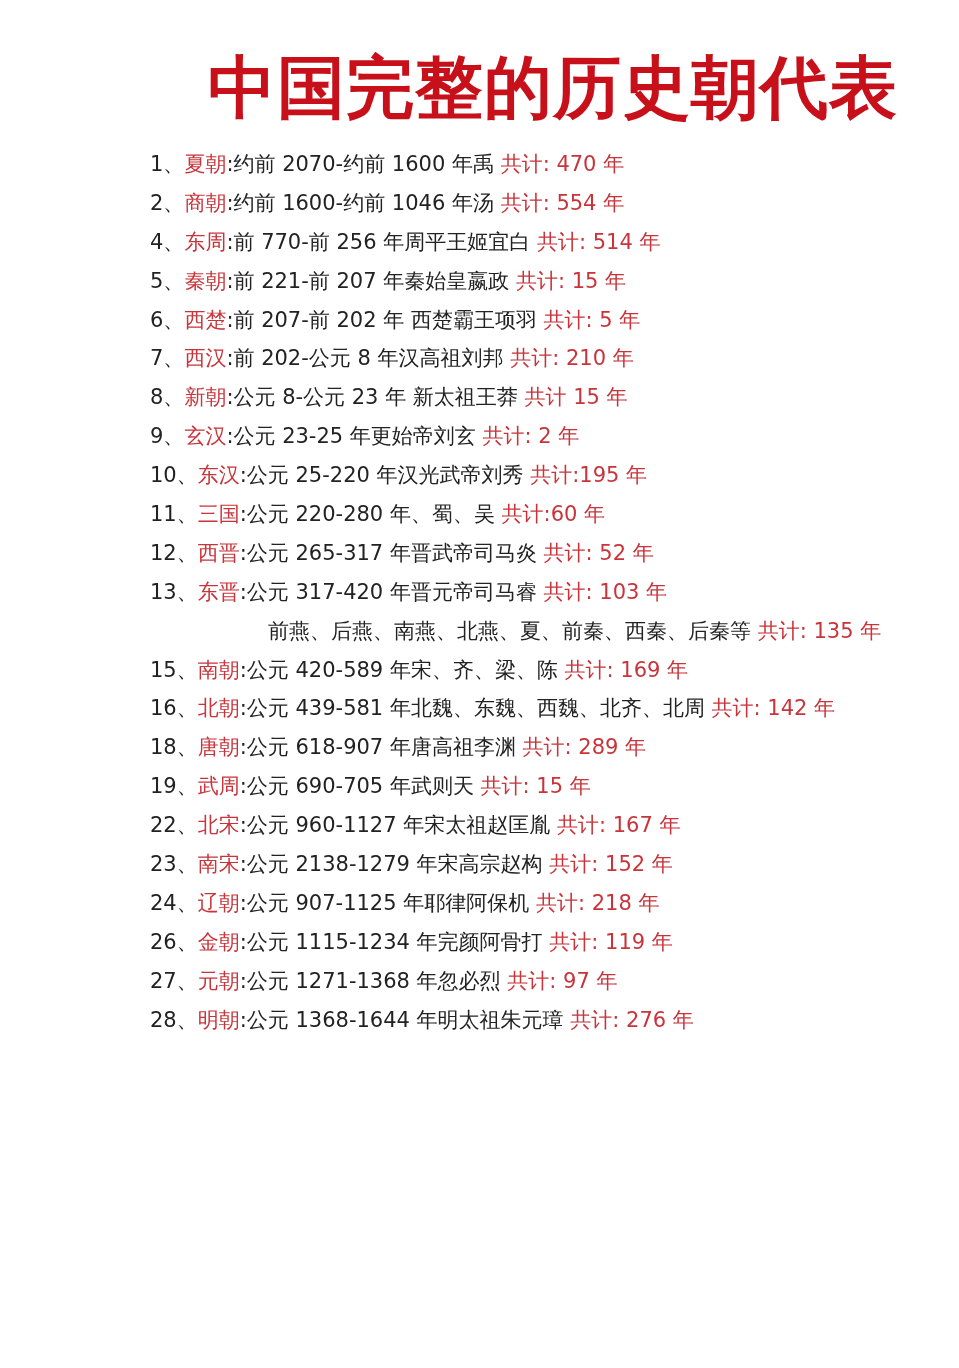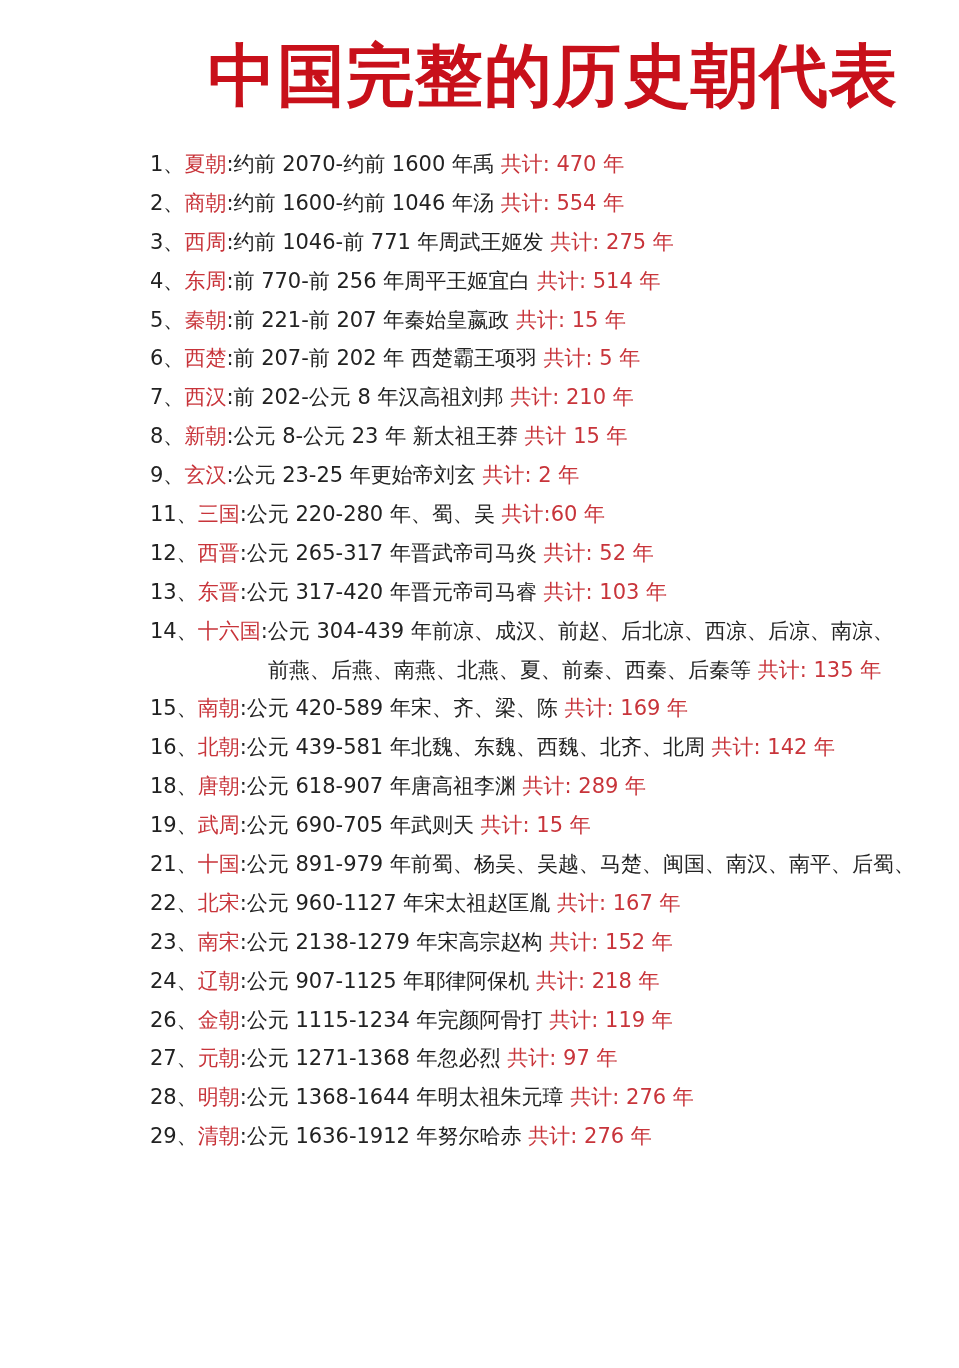--- a/index.html
+++ b/index.html
@@ -2,21 +2,21 @@
 <html><head>
   <meta charset="utf-8">
   <style>
     html, body { margin: 0; padding: 0; background: #ffffff; }
     body {
       width: 959px; height: 1368px; position: relative; overflow: hidden;
       font-family: "DejaVu Sans", "Liberation Sans", sans-serif;
       color: #222222;
     }
     .title {
-      position: absolute; left: 208px; top: 36px; width: 690px; height: 80px;
+      position: absolute; left: 208px; top: 48px; width: 690px; height: 80px;
       font-size: 68px; font-weight: bold; color: #c8101a;
       letter-spacing: 1px; line-height: 80px; white-space: nowrap;
       transform: scaleX(1.0);
     }
     .list { position: absolute; left: 150px; top: 145px; width: 800px; }
     .row {
       height: 38.9px; line-height: 38.9px; font-size: 21px; white-space: nowrap;
     }
     .row.cont { padding-left: 0; }
     .num { color: #222222; }
@@ -26,41 +26,38 @@
   </style>
 </head>
 <body>
 
 <div class="title">中国完整的历史朝代表</div>
 
 <div class="list">
 
   <div class="row"><span class="num">1、</span><span class="name">夏朝</span><span class="desc">:约前 2070-约前 1600 年禹 </span><span class="total">共计: 470 年</span></div>
   <div class="row"><span class="num">2、</span><span class="name">商朝</span><span class="desc">:约前 1600-约前 1046 年汤 </span><span class="total">共计: 554 年</span></div>
-  <div class="row"><span class="num">3、</span><span class="name">西周</span><span class="desc">:约前 1046-前 771 年周武王姬发 </span><span class="total">共计: 275 年</span></div>
   <div class="row"><span class="num">4、</span><span class="name">东周</span><span class="desc">:前 770-前 256 年周平王姬宜白 </span><span class="total">共计: 514 年</span></div>
   <div class="row"><span class="num">5、</span><span class="name">秦朝</span><span class="desc">:前 221-前 207 年秦始皇嬴政 </span><span class="total">共计: 15 年</span></div>
   <div class="row"><span class="num">6、</span><span class="name">西楚</span><span class="desc">:前 207-前 202 年 西楚霸王项羽 </span><span class="total">共计: 5 年</span></div>
   <div class="row"><span class="num">7、</span><span class="name">西汉</span><span class="desc">:前 202-公元 8 年汉高祖刘邦 </span><span class="total">共计: 210 年</span></div>
   <div class="row"><span class="num">8、</span><span class="name">新朝</span><span class="desc">:公元 8-公元 23 年 新太祖王莽 </span><span class="total">共计 15 年</span></div>
   <div class="row"><span class="num">9、</span><span class="name">玄汉</span><span class="desc">:公元 23-25 年更始帝刘玄 </span><span class="total">共计: 2 年</span></div>
+  <div class="row"><span class="num">10、</span><span class="name">东汉</span><span class="desc">:公元 25-220 年汉光武帝刘秀 </span><span class="total">共计:195 年</span></div>
   <div class="row"><span class="num">11、</span><span class="name">三国</span><span class="desc">:公元 220-280 年、蜀、吴 </span><span class="total">共计:60 年</span></div>
   <div class="row"><span class="num">12、</span><span class="name">西晋</span><span class="desc">:公元 265-317 年晋武帝司马炎 </span><span class="total">共计: 52 年</span></div>
   <div class="row"><span class="num">13、</span><span class="name">东晋</span><span class="desc">:公元 317-420 年晋元帝司马睿 </span><span class="total">共计: 103 年</span></div>
 
-  <div class="row"><span class="num">14、</span><span class="name">十六国</span><span class="desc">:公元 304-439 年前凉、成汉、前赵、后北凉、西凉、后凉、南凉、</span></div>
   <div class="row cont" style="padding-left:118px"><span class="desc">前燕、后燕、南燕、北燕、夏、前秦、西秦、后秦等 </span><span class="total">共计: 135 年</span></div>
 
   <div class="row"><span class="num">15、</span><span class="name">南朝</span><span class="desc">:公元 420-589 年宋、齐、梁、陈 </span><span class="total">共计: 169 年</span></div>
   <div class="row"><span class="num">16、</span><span class="name">北朝</span><span class="desc">:公元 439-581 年北魏、东魏、西魏、北齐、北周 </span><span class="total">共计: 142 年</span></div>
   <div class="row"><span class="num">18、</span><span class="name">唐朝</span><span class="desc">:公元 618-907 年唐高祖李渊 </span><span class="total">共计: 289 年</span></div>
   <div class="row"><span class="num">19、</span><span class="name">武周</span><span class="desc">:公元 690-705 年武则天 </span><span class="total">共计: 15 年</span></div>
 
-  <div class="row"><span class="num">21、</span><span class="name">十国</span><span class="desc">:公元 891-979 年前蜀、杨吴、吴越、马楚、闽国、南汉、南平、后蜀、</span></div>
 
   <div class="row"><span class="num">22、</span><span class="name">北宋</span><span class="desc">:公元 960-1127 年宋太祖赵匡胤 </span><span class="total">共计: 167 年</span></div>
   <div class="row"><span class="num">23、</span><span class="name">南宋</span><span class="desc">:公元 2138-1279 年宋高宗赵构 </span><span class="total">共计: 152 年</span></div>
   <div class="row"><span class="num">24、</span><span class="name">辽朝</span><span class="desc">:公元 907-1125 年耶律阿保机 </span><span class="total">共计: 218 年</span></div>
   <div class="row"><span class="num">26、</span><span class="name">金朝</span><span class="desc">:公元 1115-1234 年完颜阿骨打 </span><span class="total">共计: 119 年</span></div>
   <div class="row"><span class="num">27、</span><span class="name">元朝</span><span class="desc">:公元 1271-1368 年忽必烈 </span><span class="total">共计: 97 年</span></div>
   <div class="row"><span class="num">28、</span><span class="name">明朝</span><span class="desc">:公元 1368-1644 年明太祖朱元璋 </span><span class="total">共计: 276 年</span></div>
-  <div class="row"><span class="num">29、</span><span class="name">清朝</span><span class="desc">:公元 1636-1912 年努尔哈赤 </span><span class="total">共计: 276 年</span></div>
 </div>
 
 </body></html>

